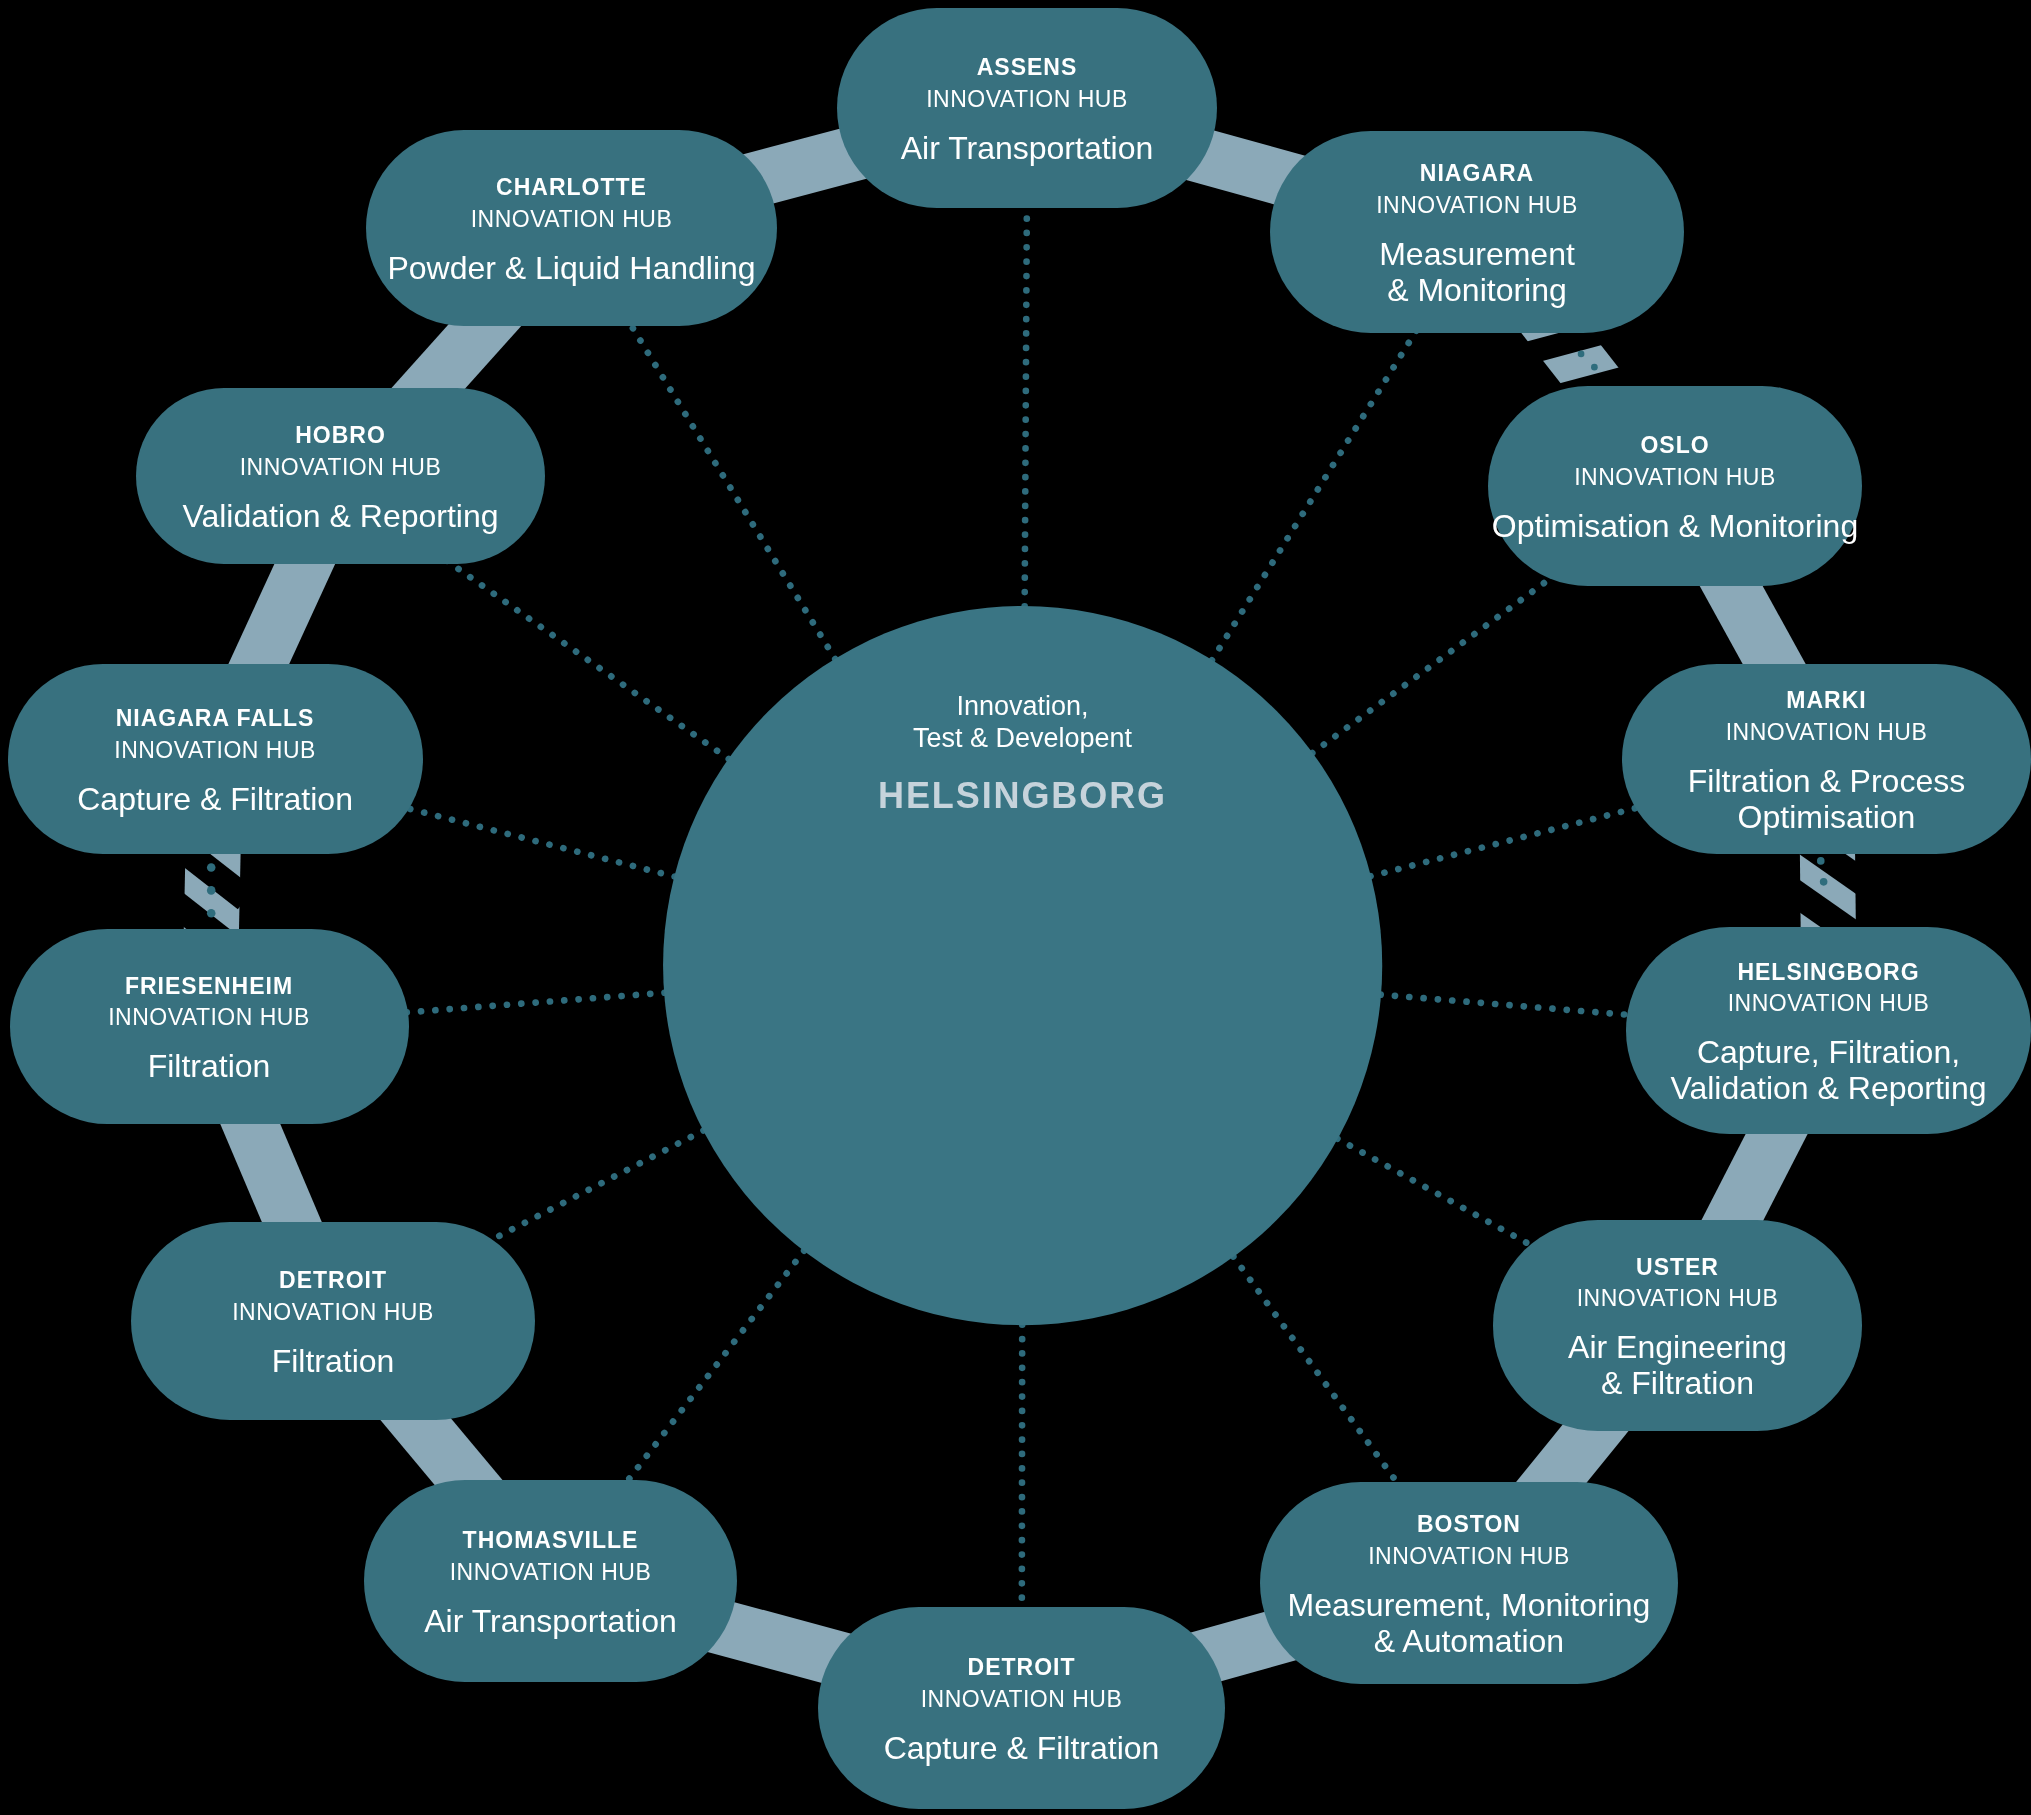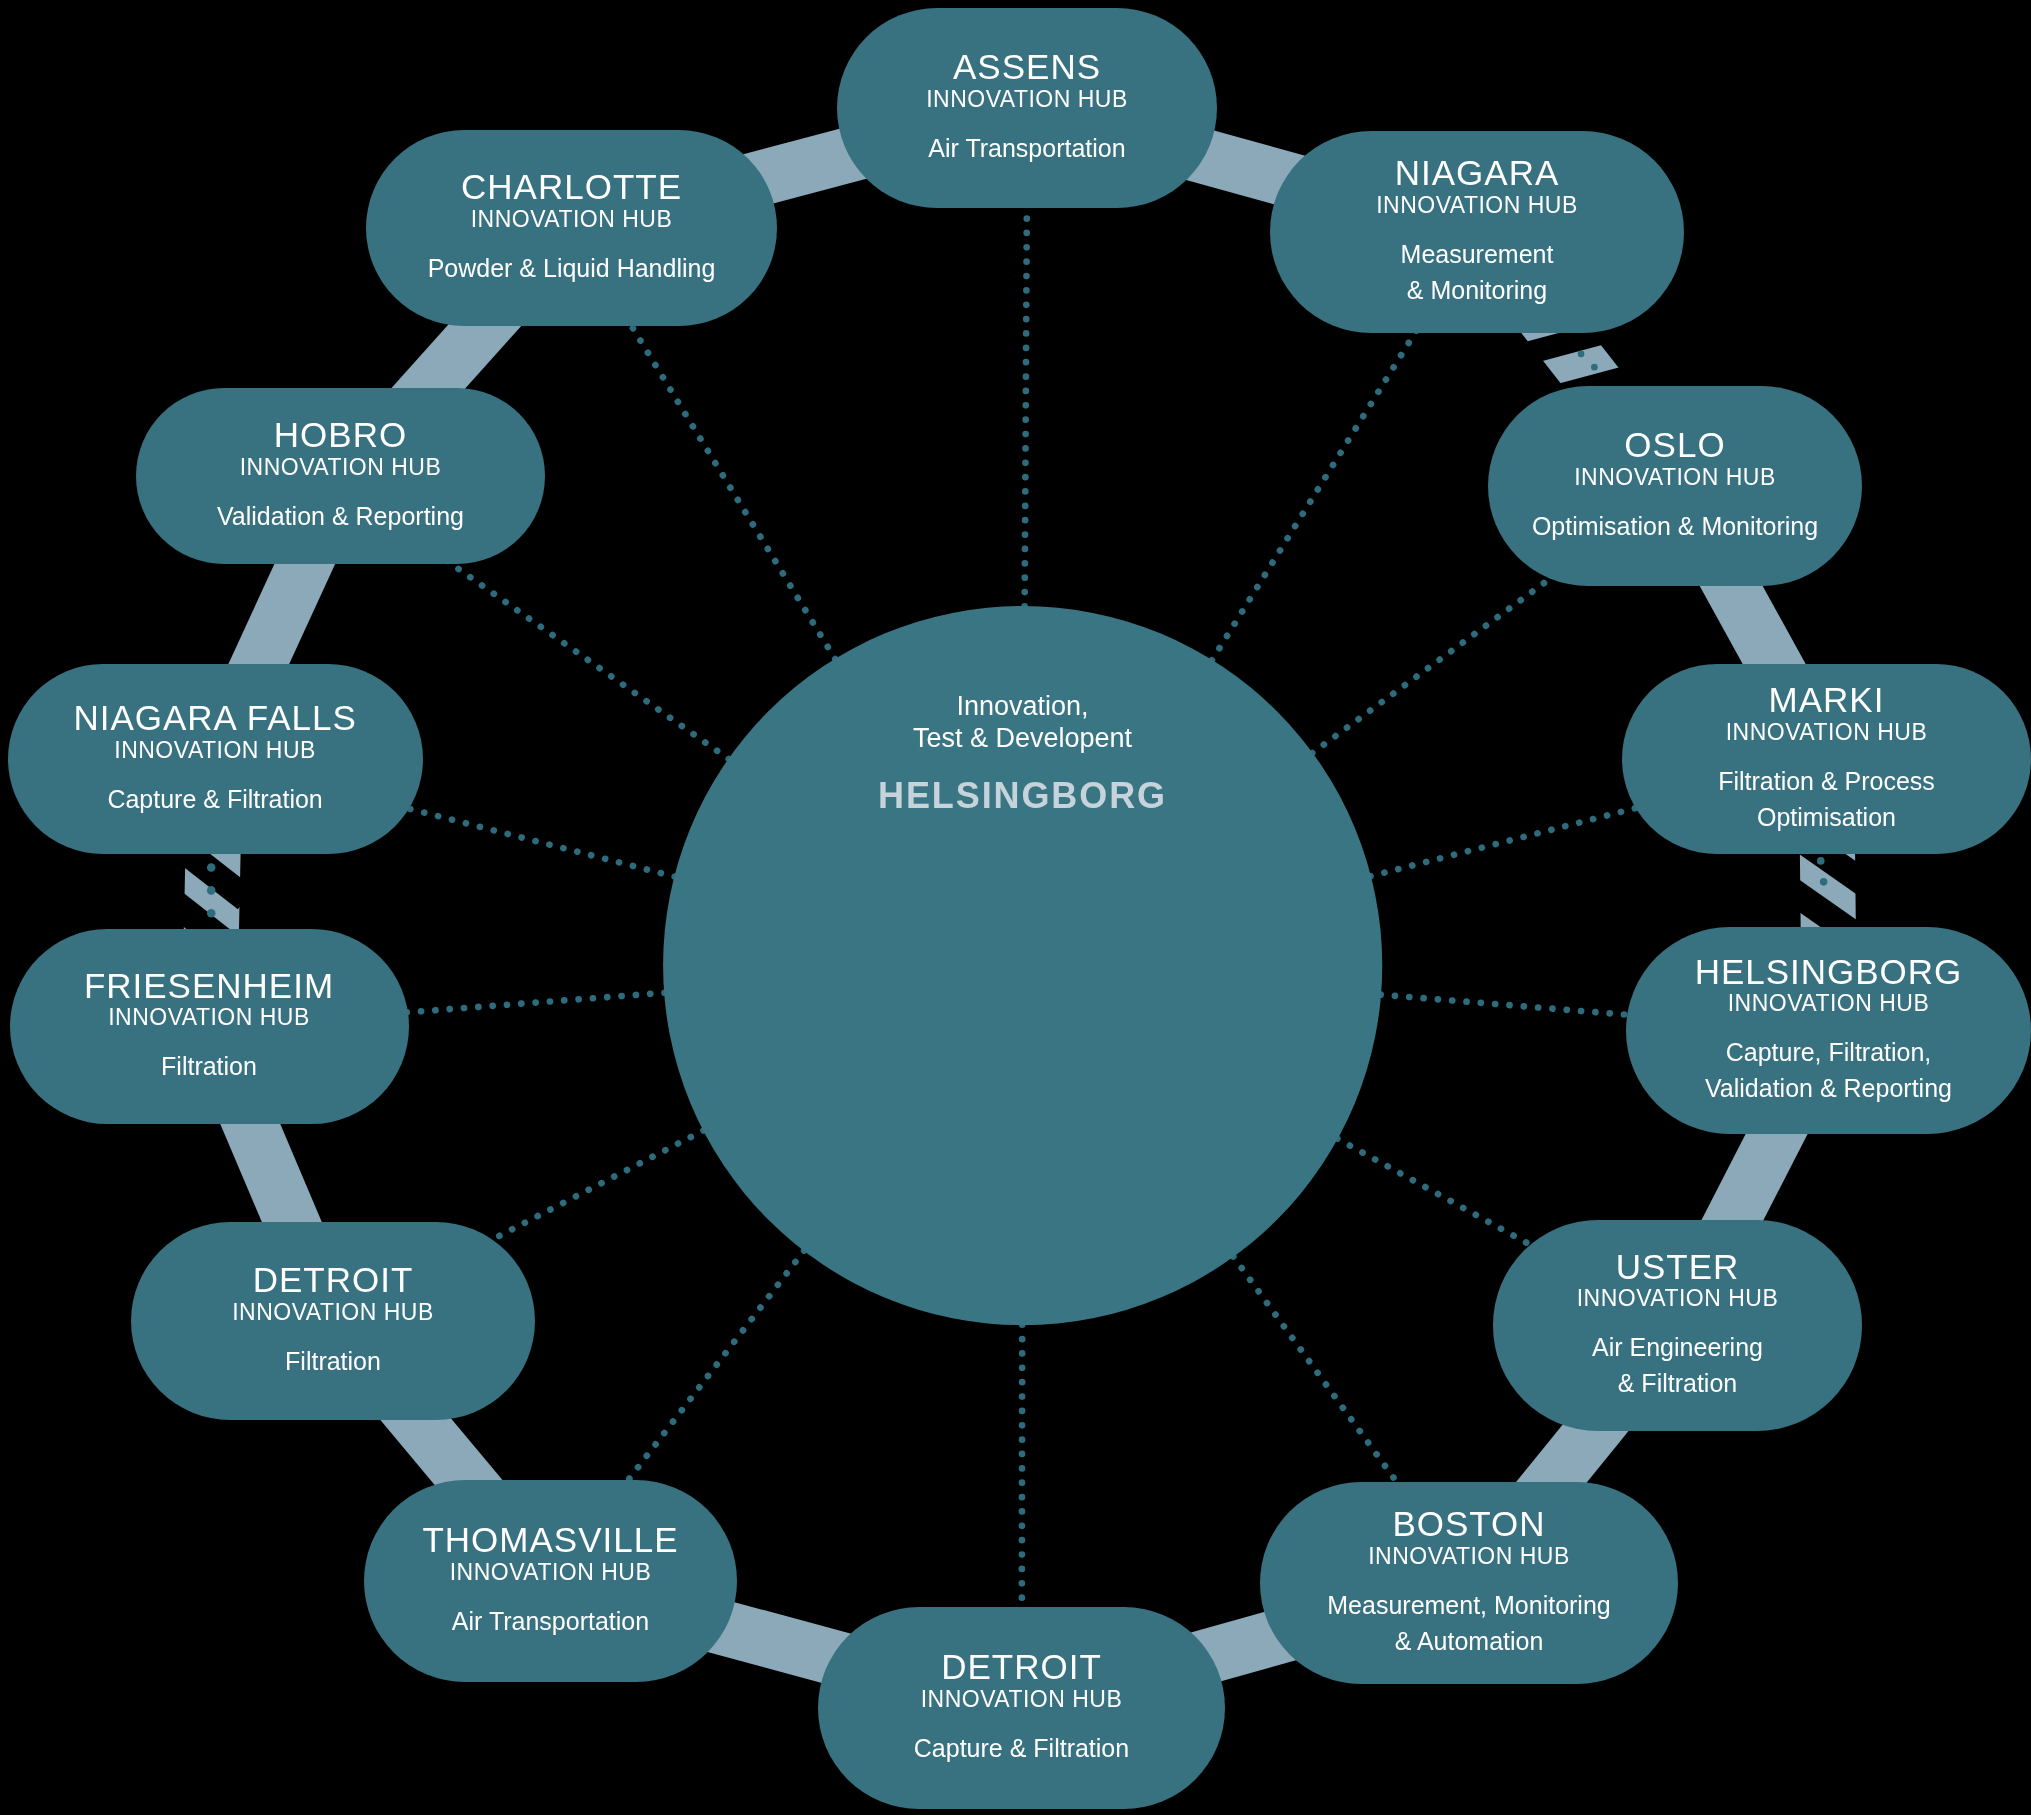--- a/index.html
+++ b/index.html
@@ -15,28 +15,28 @@
     position:absolute;
     background:#38717F;
     border-radius:105px;
     display:flex;flex-direction:column;
     align-items:center;justify-content:center;
     text-align:center;
     color:#FFFFFF;
     z-index:3;
   }
   .node .city{
-    font-size:35px;font-weight:400;letter-spacing:1px;line-height:34px;
+    font-size:23px;font-weight:700;letter-spacing:1px;line-height:34px;
   }
   .node .hub{
     font-size:23px;font-weight:400;letter-spacing:0.5px;line-height:27px;
     margin:1.9px 0 17px 0;
   }
   .node .service{
-    font-size:25px;line-height:36px;white-space:pre-line;
+    font-size:32px;line-height:36px;white-space:pre-line;
   }
   #center-text{
     position:absolute;
     left:737px;top:669px;width:571px;
     text-align:center;color:#FFFFFF;z-index:3;
   }
   #center-title{
     font-size:48px;line-height:54px;font-weight:400;white-space:pre-line;
     letter-spacing:0.5px;
   }

